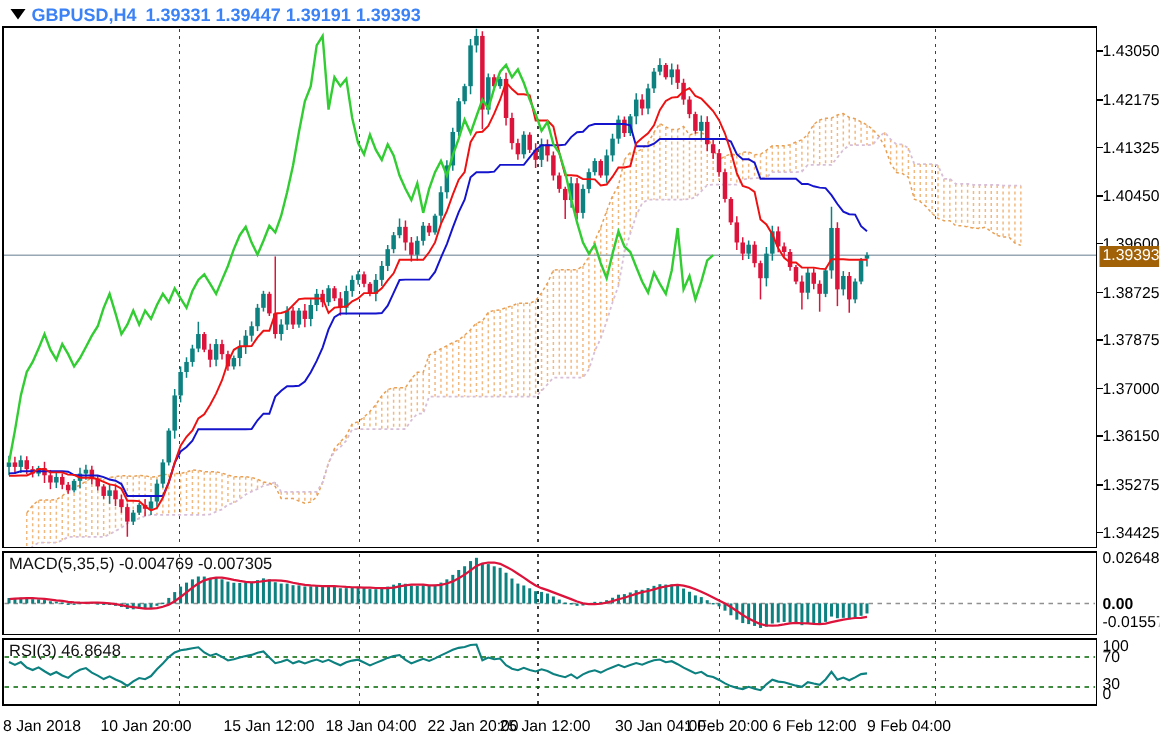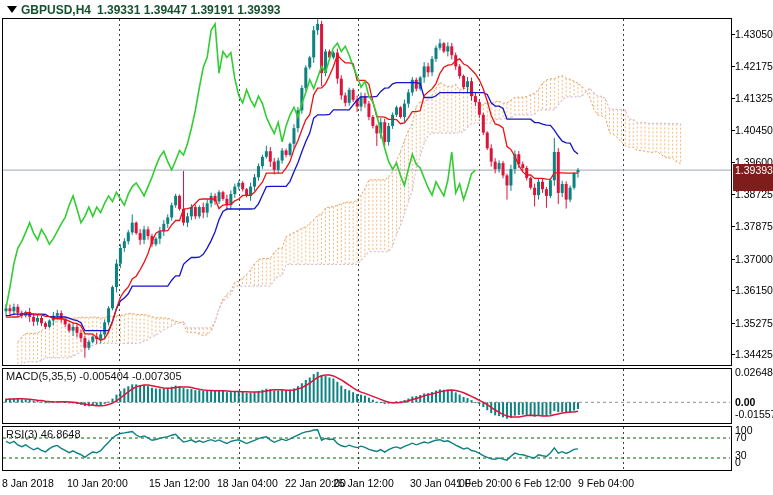--- a/index.html
+++ b/index.html
@@ -1,28 +1,28 @@
 <!DOCTYPE html>
 <html><head>
 <meta charset="utf-8">
 <style>
   html,body{margin:0;padding:0;background:#ffffff;}
   .win{position:relative;width:773px;height:495px;background:#fff;overflow:hidden;
        font-family:"Liberation Sans",sans-serif;}
   svg{position:absolute;left:0;top:0;}
   svg text{font-family:"Liberation Sans",sans-serif;}
-  .title-row{position:absolute;left:21px;top:3px;font-size:12px;font-weight:600;color:#14532d;
+  .title-row{position:absolute;left:21px;top:3px;font-size:12px;font-weight:600;color:#3b82f6;
              white-space:nowrap;z-index:5;text-align:center;}
   .title-row .ohlc{font-weight:600;margin-left:6px;}
   .tri{position:absolute;left:7px;top:6px;width:0;height:0;z-index:6;
        border-left:5px solid transparent;border-right:5px solid transparent;border-top:7px solid #000;cursor:pointer;}
   .plabel{position:absolute;left:6px;font-size:11px;color:#111;z-index:5;white-space:nowrap;}
   .plabel.macd{top:370px;}
   .plabel.rsi{top:428px;}
-  .pricetag{position:absolute;left:733px;top:164px;width:38px;height:27px;background:#7f1d1d;color:#fff;
+  .pricetag{position:absolute;left:733px;top:164px;width:38px;height:14px;background:#a16207;color:#fff;
             font-size:10.5px;line-height:13px;padding-left:2px;z-index:5;}
 </style>
 </head>
 <body>
 
 <div class="win">
   <svg id="chart" width="773" height="495">
       <defs>
         <clipPath id="clipMain">
           <rect x="2" y="18" width="729" height="347"></rect>
@@ -727,16 +727,16 @@
         <text x="410" y="487" font-size="10.5" fill="#000000">30 Jan 04:00</text>
         <text x="456" y="487" font-size="10.5" fill="#000000">1 Feb 20:00</text>
         <text x="515" y="487" font-size="10.5" fill="#000000">6 Feb 12:00</text>
         <text x="578" y="487" font-size="10.5" fill="#000000">9 Feb 04:00</text>
       </g>
     </svg>
   <div class="tri"></div>
   <div class="title-row">
     <span>GBPUSD,H4</span><span class="ohlc">1.39331 1.39447 1.39191 1.39393</span>
   </div>
-  <div class="plabel macd">MACD(5,35,5) -0.005404 -0.007305</div>
+  <div class="plabel macd">MACD(5,35,5) -0.004769 -0.007305</div>
   <div class="plabel rsi">RSI(3) 46.8648</div>
   <div class="pricetag">1.39393</div>
 </div>
 
 </body></html>

